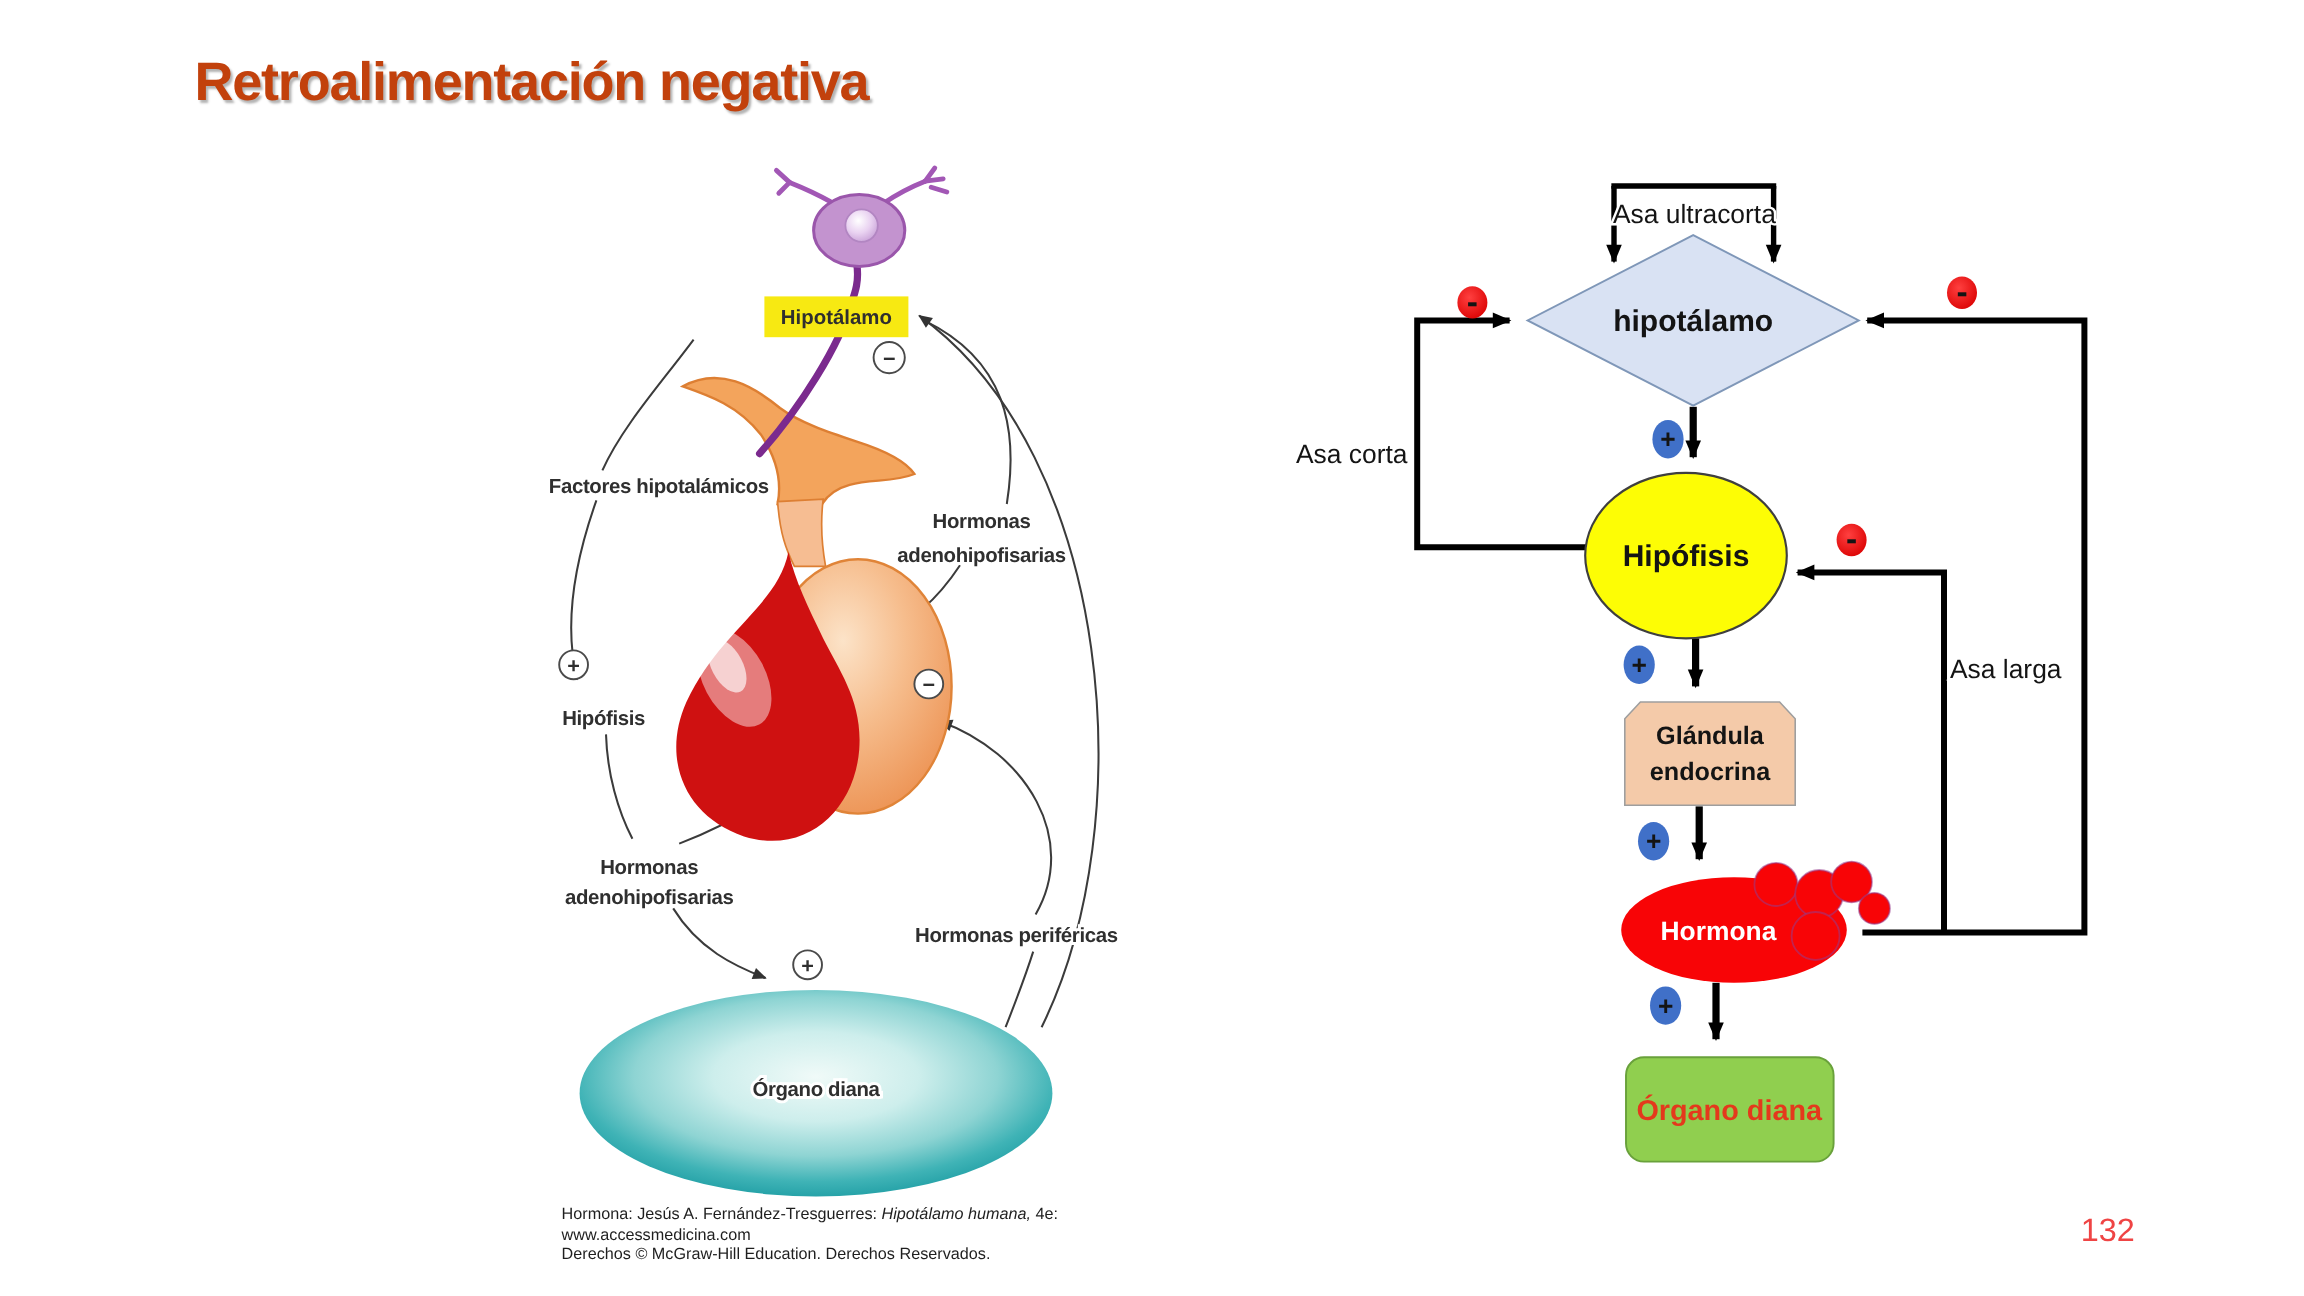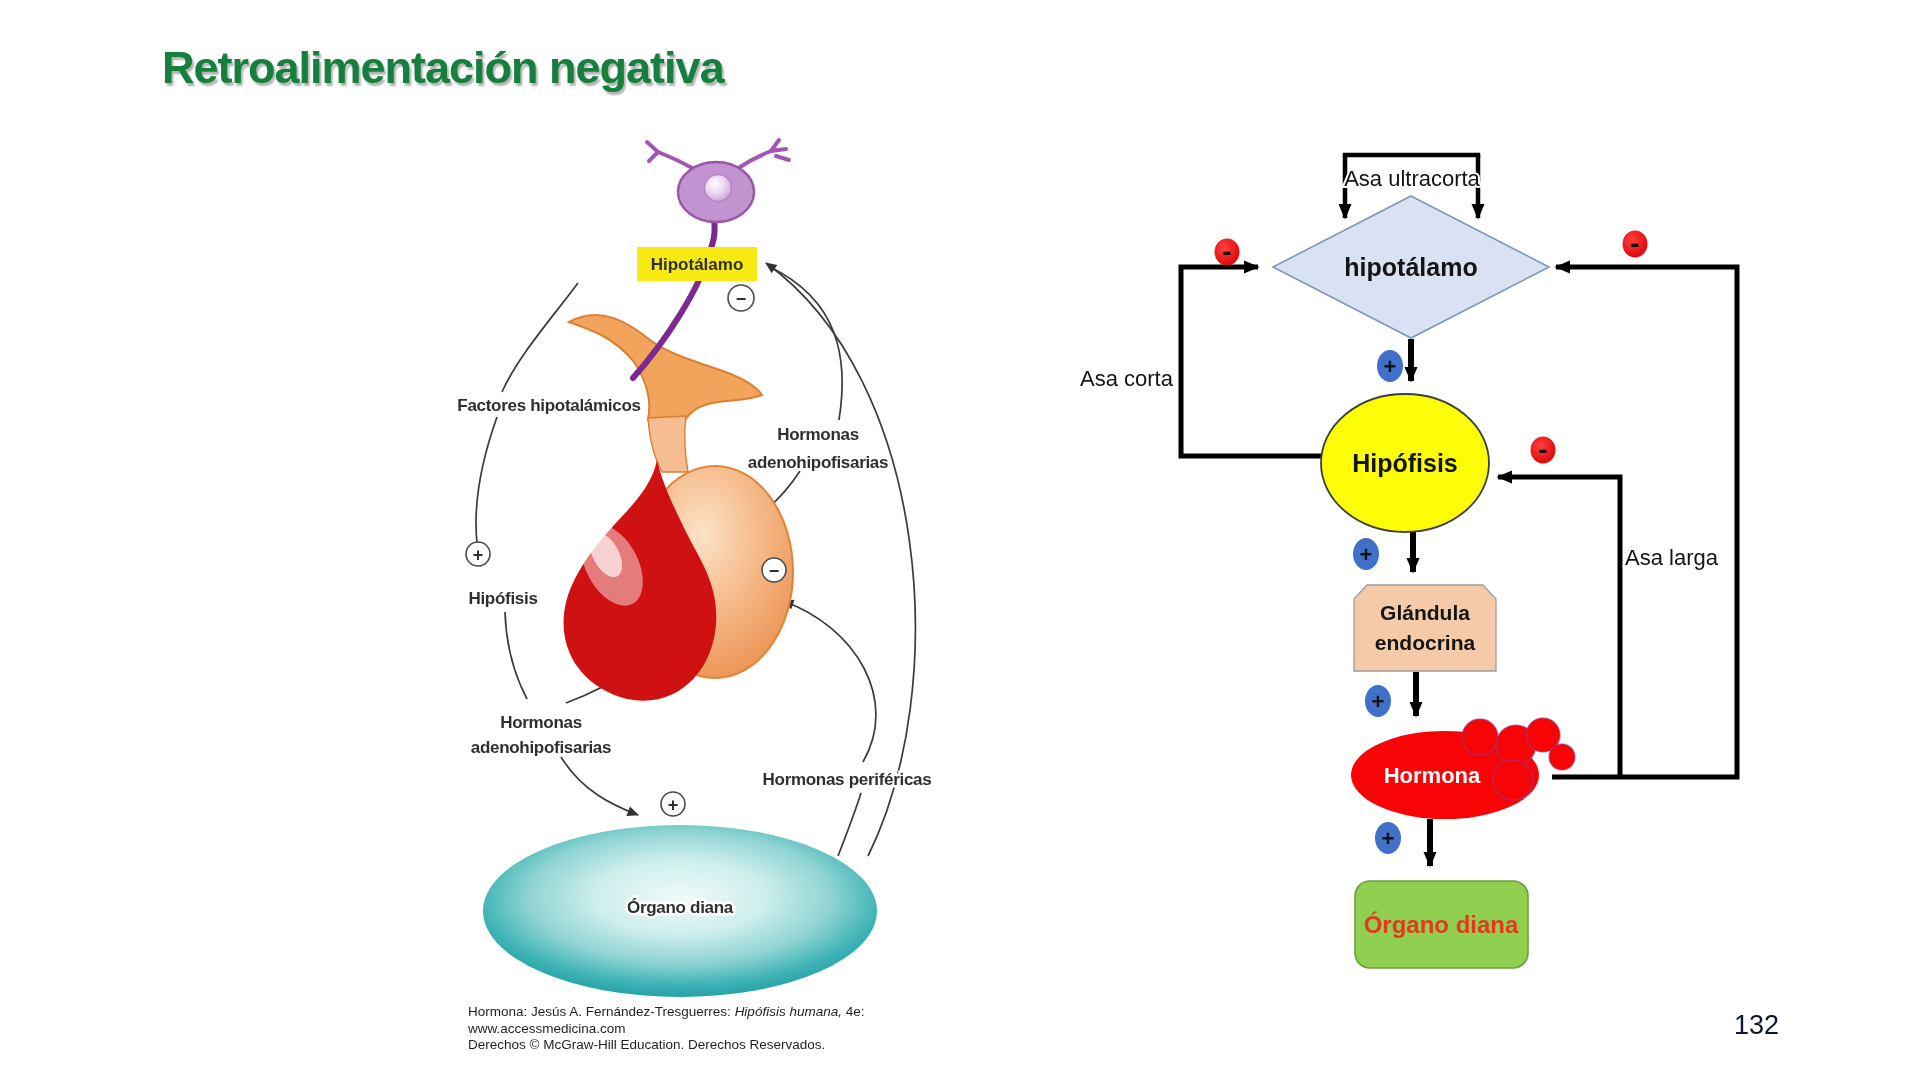--- a/index.html
+++ b/index.html
@@ -1,40 +1,40 @@
 <!DOCTYPE html>
 <html><head>
 <meta charset="utf-8">
 <style>
   html,body{margin:0;padding:0;background:#fff;}
   .slide{position:relative;width:1920px;height:1080px;background:#ffffff;
          font-family:"Liberation Sans",sans-serif;overflow:hidden;}
   .slide-title{position:absolute;left:162px;top:42px;margin:0;
-    font-size:45px;font-weight:bold;letter-spacing:-1px;color:#15803d;
+    font-size:45px;font-weight:bold;letter-spacing:-1px;color:#c2410c;
     text-shadow:2px 3px 2px rgba(0,0,0,0.30);}
   svg{position:absolute;overflow:visible;}
   .lfig{left:420px;top:115px;}
   .rfig{left:1060px;top:120px;}
   .lfig text{font-family:"Liberation Sans",sans-serif;fill:#2f2f2f;}
   .rfig text{font-family:"Liberation Sans",sans-serif;fill:#141414;}
   .llabel{font-size:17px;font-weight:600;letter-spacing:-0.3px;
           paint-order:stroke;stroke:#ffffff;stroke-width:5px;}
   .boxlabel{font-size:17px;font-weight:700;fill:#463a02;}
   .signsmall{font-size:18px;font-weight:700;fill:#4a4a4a;}
   .nodetext{font-size:25px;font-weight:600;}
   .nodetext-b{font-size:25px;font-weight:700;}
   .nodetext-s{font-size:21px;font-weight:600;}
   .looplabel{font-size:22px;font-weight:500;
           paint-order:stroke;stroke:#ffffff;stroke-width:4px;}
   .whiteplus{font-size:22px;font-weight:700;fill:#ffffff;}
   .whiteminus{font-size:28px;font-weight:700;fill:#ffffff;}
   .source-text{position:absolute;left:468px;top:1004px;font-size:13.5px;
     line-height:16.5px;color:#1f1f1f;font-family:"Liberation Sans",sans-serif;}
   .page-number{position:absolute;left:1734px;top:1010px;font-size:27px;
-    color:#0f172a;font-family:"Liberation Sans",sans-serif;}
+    color:#ef4444;font-family:"Liberation Sans",sans-serif;}
 </style>
 </head>
 <body>
 
 <div class="slide">
 
   <h1 class="slide-title">Retroalimentación negativa</h1>
 
   <svg class="lfig" width="560" height="905" viewBox="420 115 560 905">
     <defs>
@@ -122,21 +122,21 @@
     <text class="llabel" x="818" y="468" text-anchor="middle">adenohipofisarias</text>
     <text class="llabel" x="503" y="604" text-anchor="middle">Hipófisis</text>
     <text class="llabel" x="541" y="728" text-anchor="middle">Hormonas</text>
     <text class="llabel" x="541" y="753" text-anchor="middle">adenohipofisarias</text>
     <text class="llabel" x="847" y="785" text-anchor="middle">Hormonas periféricas</text>
     <text class="llabel" x="680" y="913" text-anchor="middle">Órgano diana</text>
   </svg>
 
   <div class="source-text">
     <div>
-      <span>Hormona: Jesús A. Fernández-Tresguerres: </span><i>Hipófisis humana,</i><span> 4e:</span>
+      <span>Hormona: Jesús A. Fernández-Tresguerres: </span><i>Hipotálamo humana,</i><span> 4e:</span>
     </div>
     <div>www.accessmedicina.com</div>
     <div>Derechos © McGraw-Hill Education. Derechos Reservados.</div>
   </div>
 
   <svg class="rfig" width="770" height="880" viewBox="1060 120 770 880">
     <defs>
       <marker id="ahBlack" markerUnits="userSpaceOnUse" markerWidth="18" markerHeight="15" refX="15" refY="7" orient="auto">
         <path d="M1,0.5 L16.5,7 L1,13.5 Z" fill="#000"></path>
       </marker>

